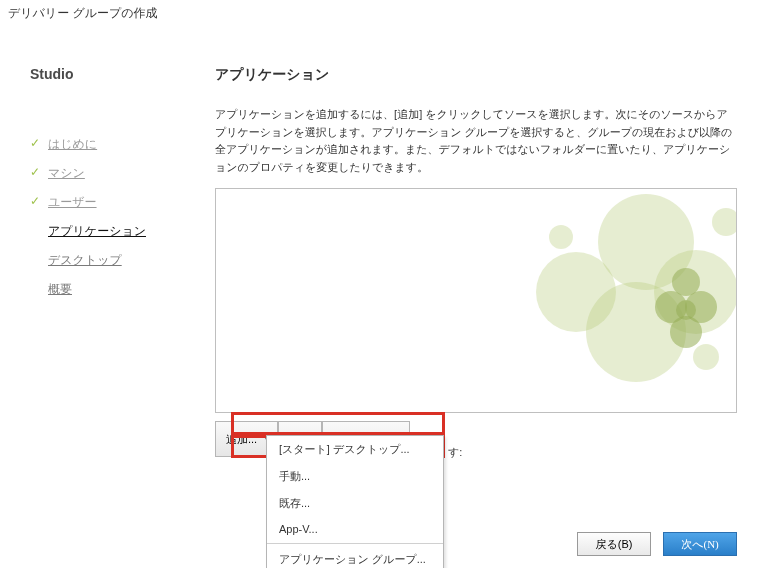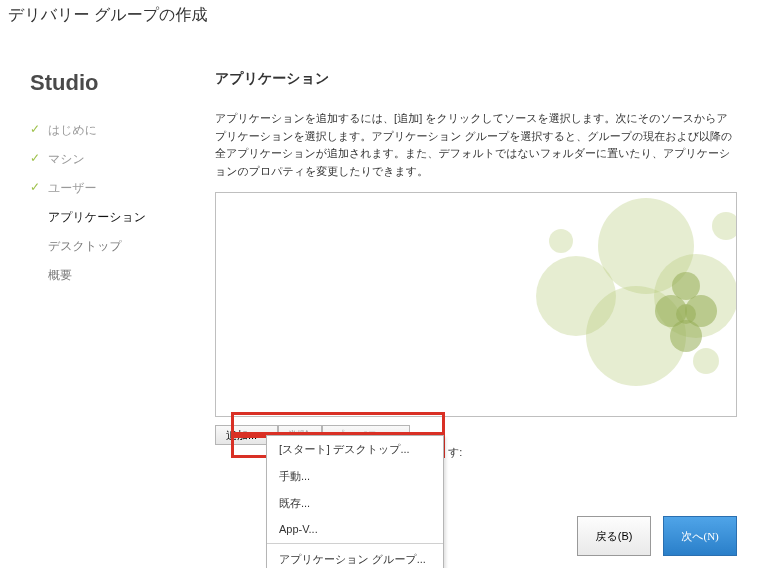--- a/index.html
+++ b/index.html
@@ -1,46 +1,46 @@
 <!DOCTYPE html>
 <html><head>
 <meta charset="utf-8">
 <style>
   * { box-sizing: border-box; margin: 0; padding: 0; font-family: "Meiryo", "Yu Gothic", sans-serif; }
   body { width: 757px; height: 568px; background: #fff; font-size: 12px; color: #333; overflow: hidden; position: relative; }
-  .titlebar { padding: 5px 8px 10px 8px; font-size: 16px; color: #333; }
+  .titlebar { padding: 5px 8px 10px 8px; font-size: 12px; color: #333; }
   .content { display: flex; height: 540px; }
   .sidebar { width: 195px; padding: 34px 10px 10px 30px; }
-  .brand { font-size: 22px; font-weight: bold; color: #4a4a4a; margin-bottom: 20px; }
+  .brand { font-size: 14px; font-weight: bold; color: #4a4a4a; margin-bottom: 48px; }
   .steps { list-style: none; }
-  .step { padding: 6px 0 6px 18px; font-size: 12px; color: #7a7a7a; position: relative; cursor: pointer; }
+  .step { padding: 6px 0 6px 18px; font-size: 12px; color: #7a7a7a; position: relative; cursor: pointer; text-decoration: underline; }
   .step.done::before { content: "✓"; position: absolute; left: 0; top: 6px; color: #9fc24d; font-size: 12px; }
   .step.current { color: #111; font-weight: 500; }
   .step.done { color: #9a9a9a; }
   .main { flex: 1; padding: 34px 20px 10px 20px; position: relative; }
   .main-title { font-size: 14px; font-weight: bold; color: #333; margin-bottom: 22px; }
   .desc { font-size: 11px; color: #333; line-height: 1.6; margin-bottom: 12px; }
   .app-box { border: 1px solid #bfbfbf; height: 225px; padding: 16px 18px 16px 18px; position: relative; overflow: hidden; }
   .app-box-text { font-size: 14px; color: #555; }
   .bg-deco { position: absolute; right: -30px; bottom: -40px; width: 300px; height: 300px; pointer-events: none; }
   .bg-deco svg { width: 100%; height: 100%; }
   .toolbar { margin-top: 8px; display: flex; gap: 0; align-items: center; }
-  .tb-btn { height: 20px; font-size: 11px; border: 1px solid #b5b5b5; background: linear-gradient(#f9f9f9,#e6e6e6); padding: 0 10px; cursor: pointer; display: inline-flex; align-items: center; gap: 4px; margin-right: 0; }
+  .tb-btn { height: 36px; font-size: 11px; border: 1px solid #b5b5b5; background: linear-gradient(#f9f9f9,#e6e6e6); padding: 0 10px; cursor: pointer; display: inline-flex; align-items: center; gap: 4px; margin-right: 0; }
   .tb-btn[disabled] { color: #a0a0a0; cursor: default; }
   .tb-btn.add { padding-right: 6px; }
   .chevron { font-size: 8px; color: #555; margin-left: 2px; }
   .red-box { position: absolute; border: 3px solid #d93025; pointer-events: none; }
   .red-box.r1 { left: 231px; top: 412px; width: 214px; height: 23px; }
   .red-box.r2 { left: 231px; top: 435px; width: 214px; height: 23px; }
   .menu { position: absolute; left: 266px; top: 435px; width: 178px; background: #fff; border: 1px solid #b5b5b5; box-shadow: 2px 2px 3px rgba(0,0,0,0.12); z-index: 15; }
   .menu-item { padding: 6px 12px; font-size: 11px; color: #333; cursor: pointer; }
   .menu-sep { border-top: 1px solid #d0d0d0; margin: 2px 0; }
   .folder-label { position: absolute; left: 448px; top: 445px; font-size: 11px; color: #333; }
   .footer { position: absolute; bottom: 12px; right: 20px; display: flex; gap: 12px; }
-  .ft-btn { min-width: 74px; height: 40px; font-size: 11px; border: 1px solid #999; background: linear-gradient(#fdfdfd,#e9e9e9); cursor: pointer; margin-top: 24px; }
+  .ft-btn { min-width: 74px; height: 24px; font-size: 11px; border: 1px solid #999; background: linear-gradient(#fdfdfd,#e9e9e9); cursor: pointer; margin-top: 24px; }
   .ft-btn.primary { background: linear-gradient(#4fa4e8,#2a7fc9); border: 1px solid #2a6fb0; color: #fff; font-family: Liberation Serif, serif; }
 </style>
 </head>
 <body>
 
 <div class="titlebar">デリバリー グループの作成</div>
 
 <div class="content">
   <aside class="sidebar">
     <div class="brand">Studio</div>

